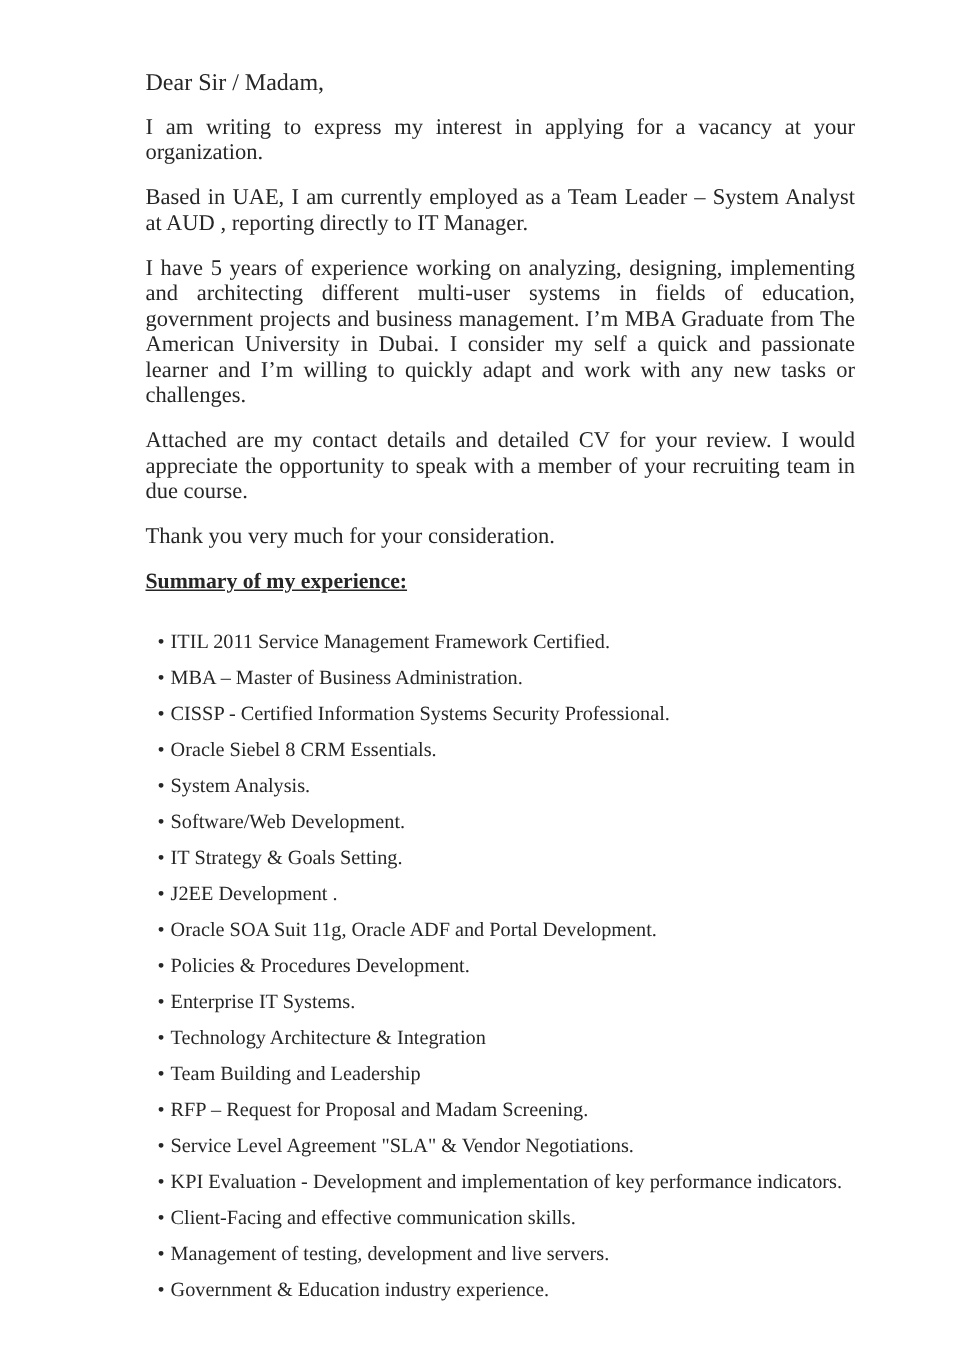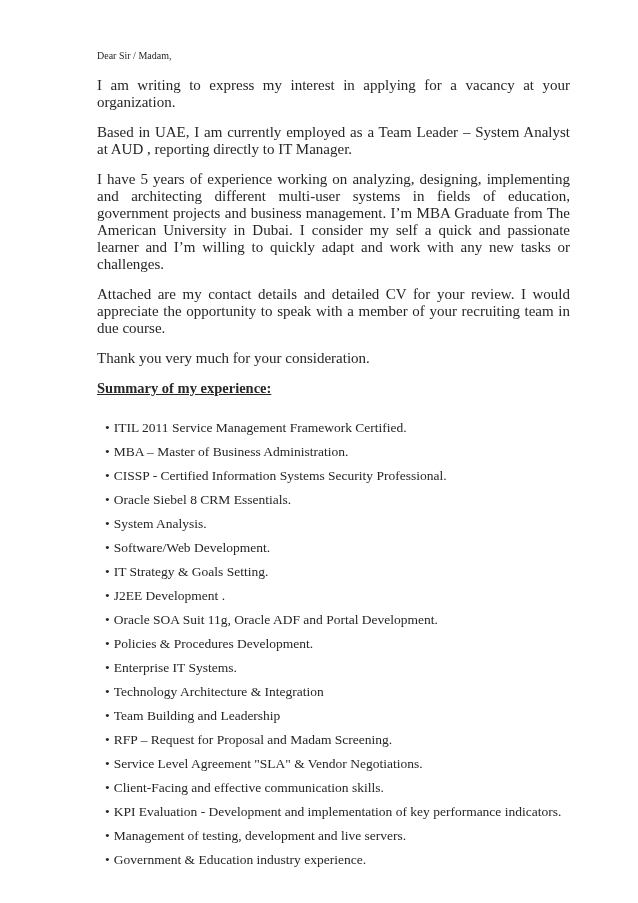--- a/index.html
+++ b/index.html
@@ -12,21 +12,21 @@
     width: 638px;
     height: 903px;
     background: #ffffff;
     box-sizing: border-box;
     padding: 47px 68px 40px 97px;
     font-family: "Liberation Serif", "DejaVu Serif", serif;
     color: #262626;
     overflow: hidden;
   }
   .salutation {
-    font-size: 10px;
+    font-size: 16px;
     line-height: 17px;
     margin: 0 0 13px 0;
   }
   .para {
     font-size: 15px;
     line-height: 17px;
     text-align: justify;
     margin: 0 0 13px 0;
   }
   .summary-heading {
@@ -75,19 +75,19 @@
     <li><span class="bullet-marker">•</span><span>Software/Web Development.</span></li>
     <li><span class="bullet-marker">•</span><span>IT Strategy &amp; Goals Setting.</span></li>
     <li><span class="bullet-marker">•</span><span>J2EE Development .</span></li>
     <li><span class="bullet-marker">•</span><span>Oracle SOA Suit 11g, Oracle ADF and Portal Development.</span></li>
     <li><span class="bullet-marker">•</span><span>Policies &amp; Procedures Development.</span></li>
     <li><span class="bullet-marker">•</span><span>Enterprise IT Systems.</span></li>
     <li><span class="bullet-marker">•</span><span>Technology Architecture &amp; Integration</span></li>
     <li><span class="bullet-marker">•</span><span>Team Building and Leadership</span></li>
     <li><span class="bullet-marker">•</span><span>RFP – Request for Proposal and Madam Screening.</span></li>
     <li><span class="bullet-marker">•</span><span>Service Level Agreement "SLA" &amp; Vendor Negotiations.</span></li>
+    <li><span class="bullet-marker">•</span><span>KPI Evaluation - Development and implementation of key performance indicators.</span></li>
     <li><span class="bullet-marker">•</span><span>Client-Facing and effective communication skills.</span></li>
-    <li><span class="bullet-marker">•</span><span>KPI Evaluation - Development and implementation of key performance indicators.</span></li>
     <li><span class="bullet-marker">•</span><span>Management of testing, development and live servers.</span></li>
     <li><span class="bullet-marker">•</span><span>Government &amp; Education industry experience.</span></li>
   </ul>
 
 </div>
 
 </body></html>

